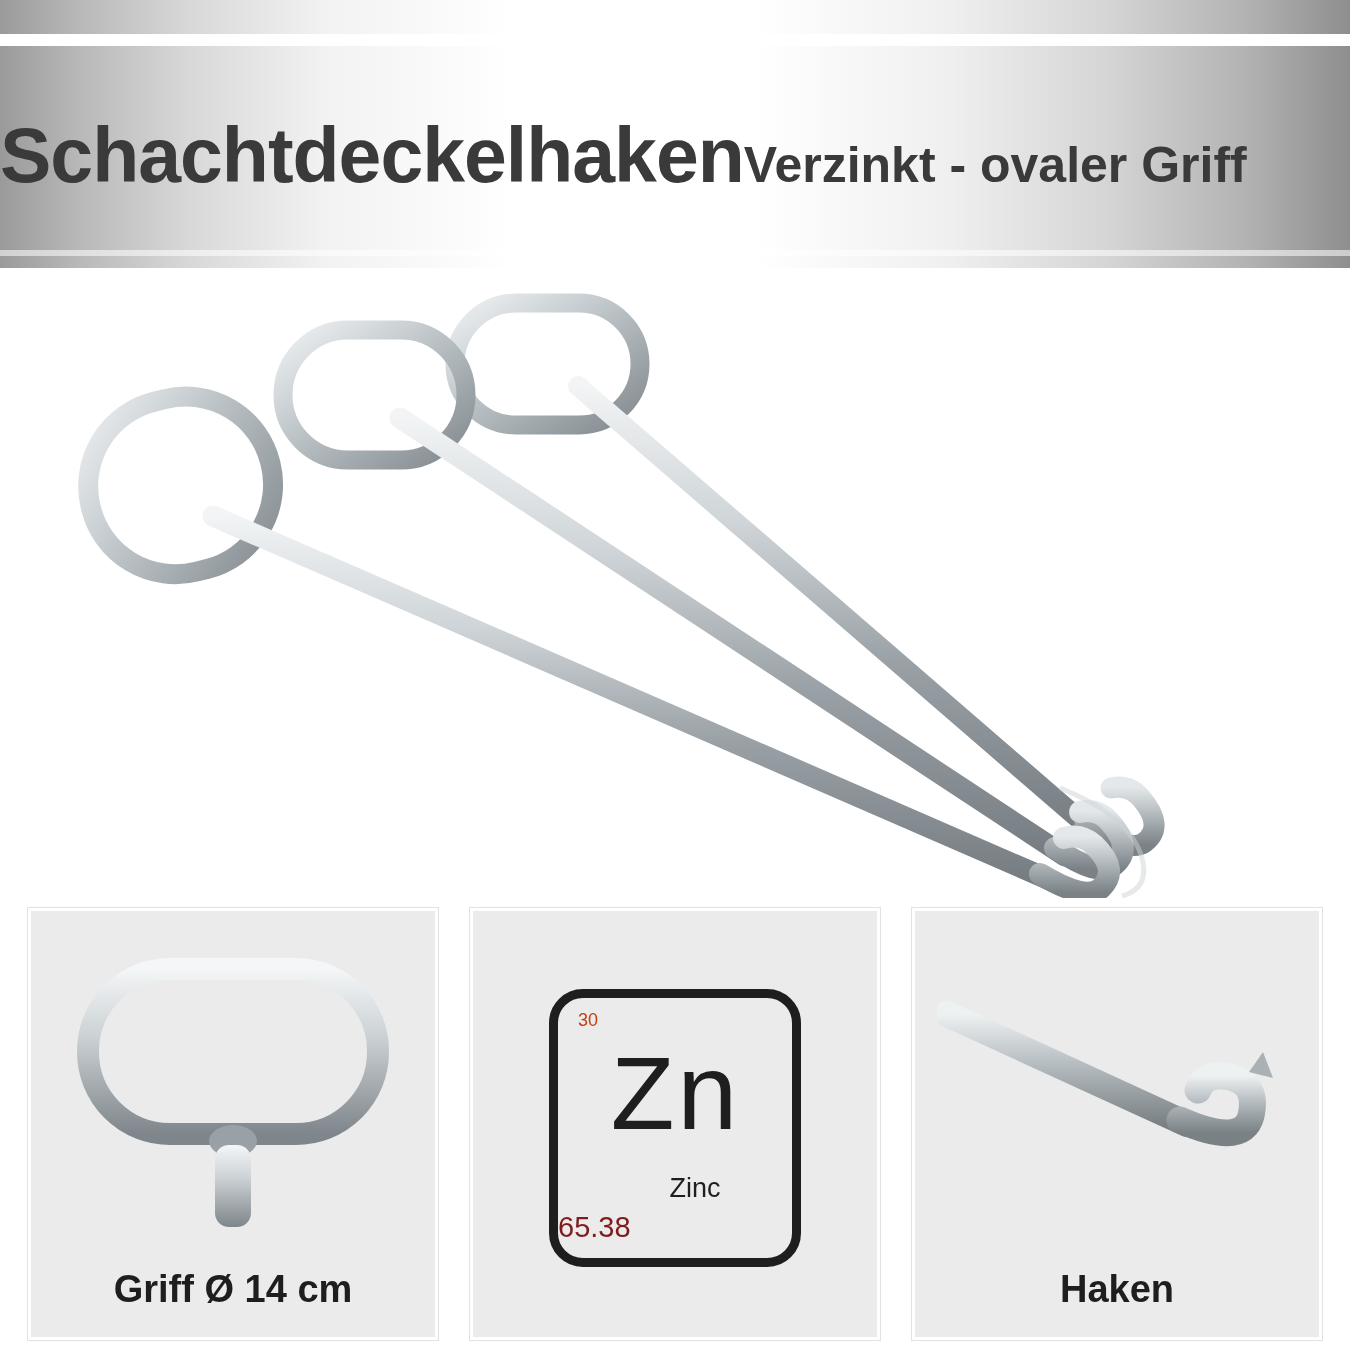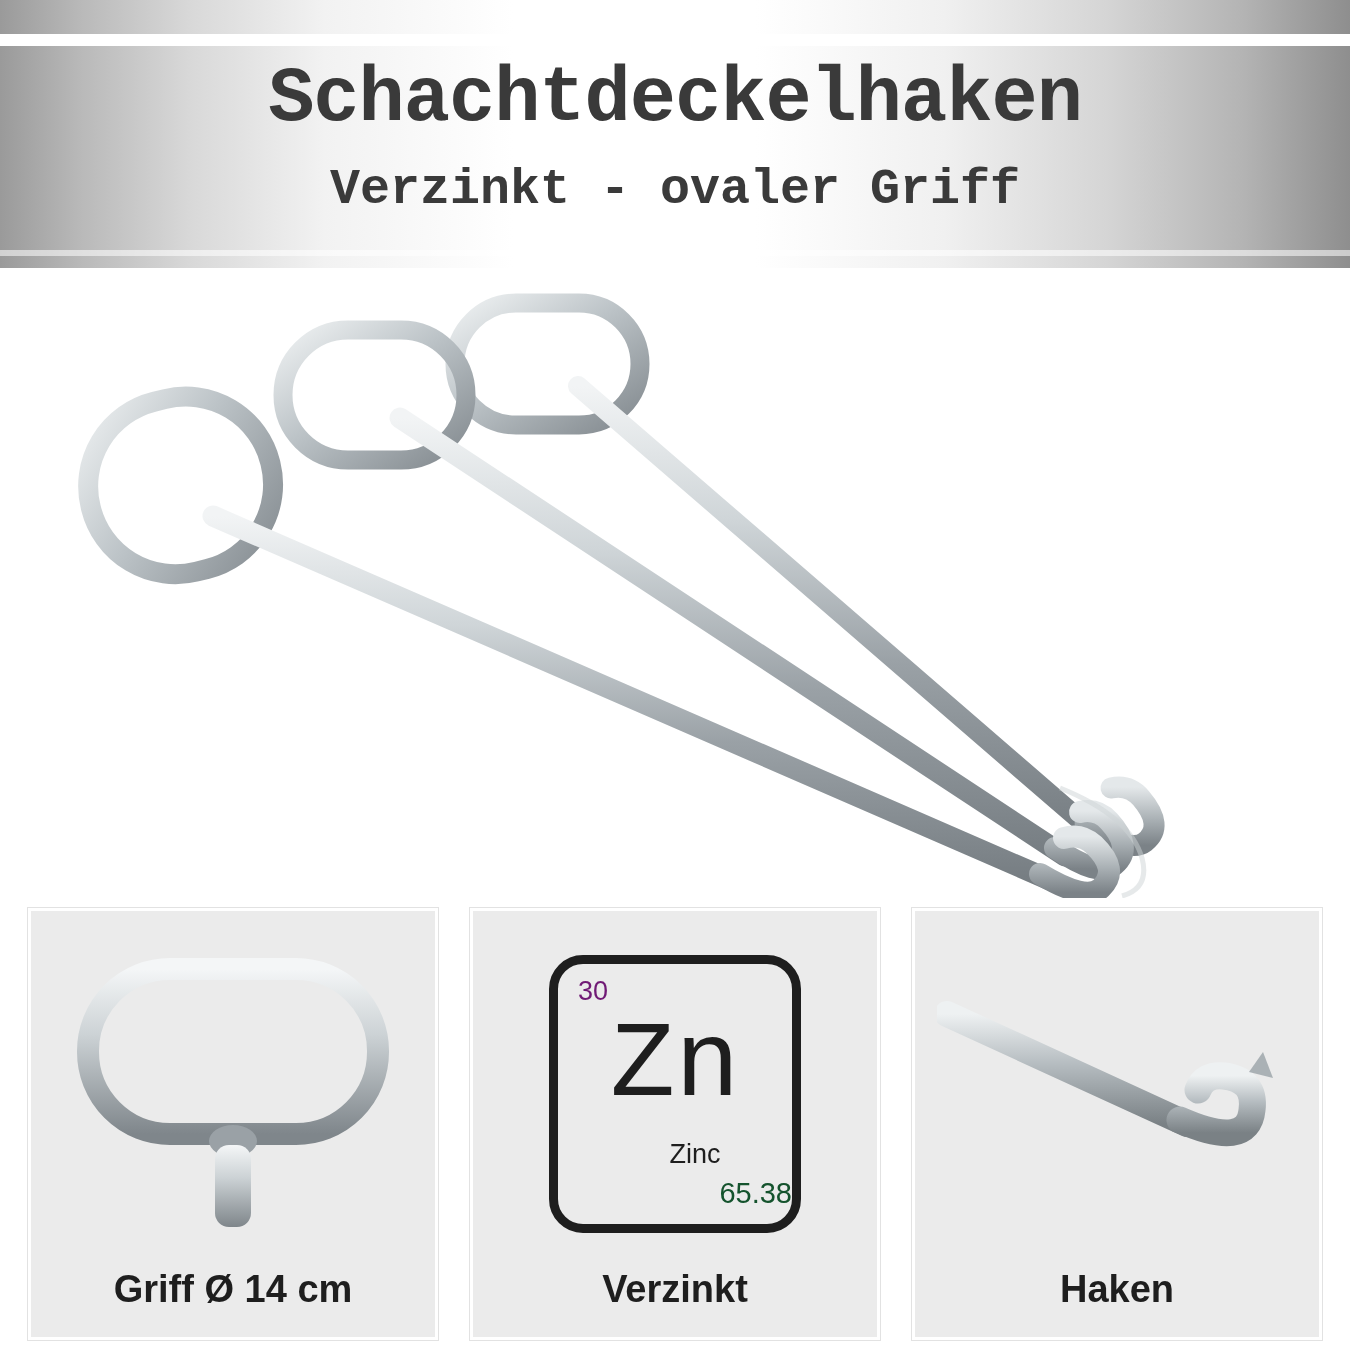--- a/index.html
+++ b/index.html
@@ -36,25 +36,24 @@
   }
   .band-top { top: 34px; height: 12px; }
   .band-bottom { top: 250px; height: 6px; background: rgba(255,255,255,0.55); }
 
   .header-inner {
     position: absolute;
     top: 46px; left: 0;
     width: 1350px;
     height: 204px;
     display: flex;
-    flex-direction: column;
+    flex-direction: row;
     align-items: center;
     justify-content: flex-start;
     padding-top: 14px;
-    font-family: Liberation Mono, monospace;
   }
   .title {
     font-size: 77px;
     font-weight: bold;
     color: #3a3a3a;
     letter-spacing: -1px;
     line-height: 1.05;
     text-align: center;
   }
   .subtitle {
@@ -119,22 +118,22 @@
     width: 252px;
     height: 278px;
     border: 9px solid #1e1e1e;
     border-radius: 34px;
     position: relative;
     background: #ebebeb;
   }
   .zn-number {
     position: absolute;
     top: 12px; left: 20px;
-    font-size: 27px;
-    color: #701a75;
+    font-size: 18px;
+    color: #c2410c;
   }
   .zn-symbol {
     position: absolute;
     top: 48px; left: 0; right: 0;
     text-align: center;
     font-size: 108px;
     line-height: 1;
     color: #1e1e1e;
     font-family: Liberation Mono, monospace;
   }
@@ -142,23 +141,23 @@
     position: absolute;
     bottom: 54px; left: 0; right: 0;
     text-align: center;
     font-size: 27px;
     color: #1e1e1e;
     margin-left: 40px;
   }
   .zn-weight {
     position: absolute;
     bottom: 14px; left: 0; right: 0;
-    text-align: right;
+    text-align: left;
     font-size: 29px;
-    color: #14532d;
+    color: #7f1d1d;
   }
 </style>
 </head>
 <body>
 
 <div class="page">
 
   <div class="header">
     <div class="header-band band-top"></div>
     <div class="header-inner">
@@ -235,21 +234,20 @@
 
     <div class="card">
       <div class="card-figure">
         <div class="zn-tile">
           <div class="zn-number">30</div>
           <div class="zn-symbol">Zn</div>
           <div class="zn-name">Zinc</div>
           <div class="zn-weight">65.38</div>
         </div>
       </div>
-      <div class="card-label">Verzinkt</div>
     </div>
 
     <div class="card">
       <div class="card-figure">
         <svg width="360" height="280" viewBox="0 0 360 280">
           <defs>
             <linearGradient id="kg" x1="0" y1="0" x2="0" y2="1">
               <stop offset="0%" stop-color="#eef1f2"></stop>
               <stop offset="45%" stop-color="#b6bdc1"></stop>
               <stop offset="100%" stop-color="#7a8185"></stop>

